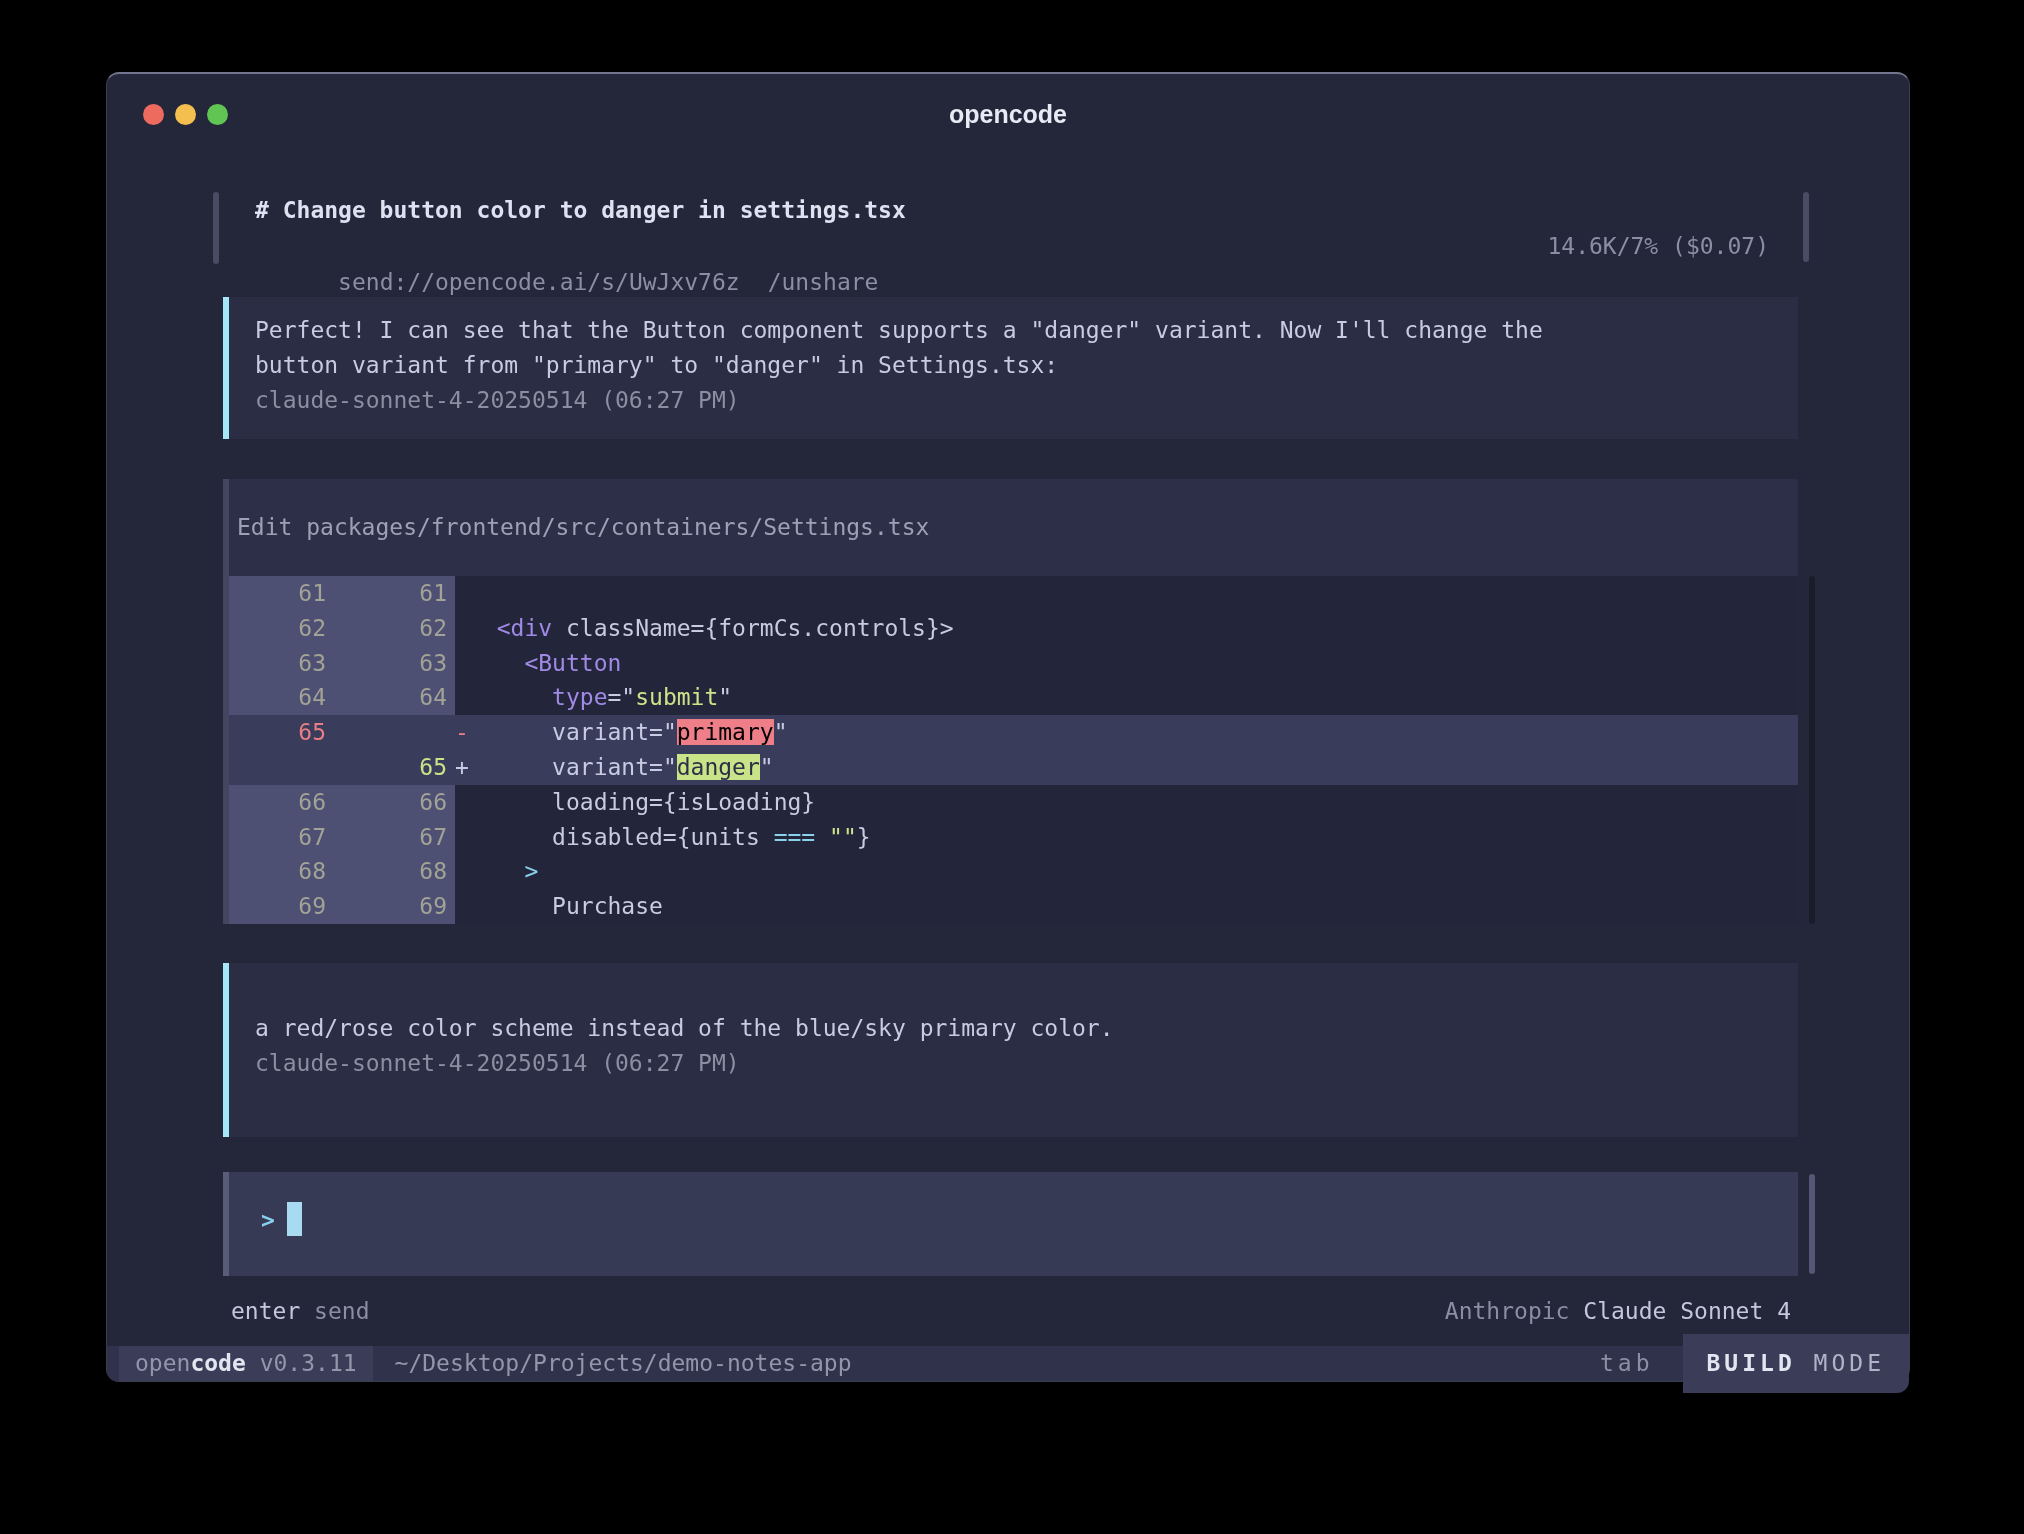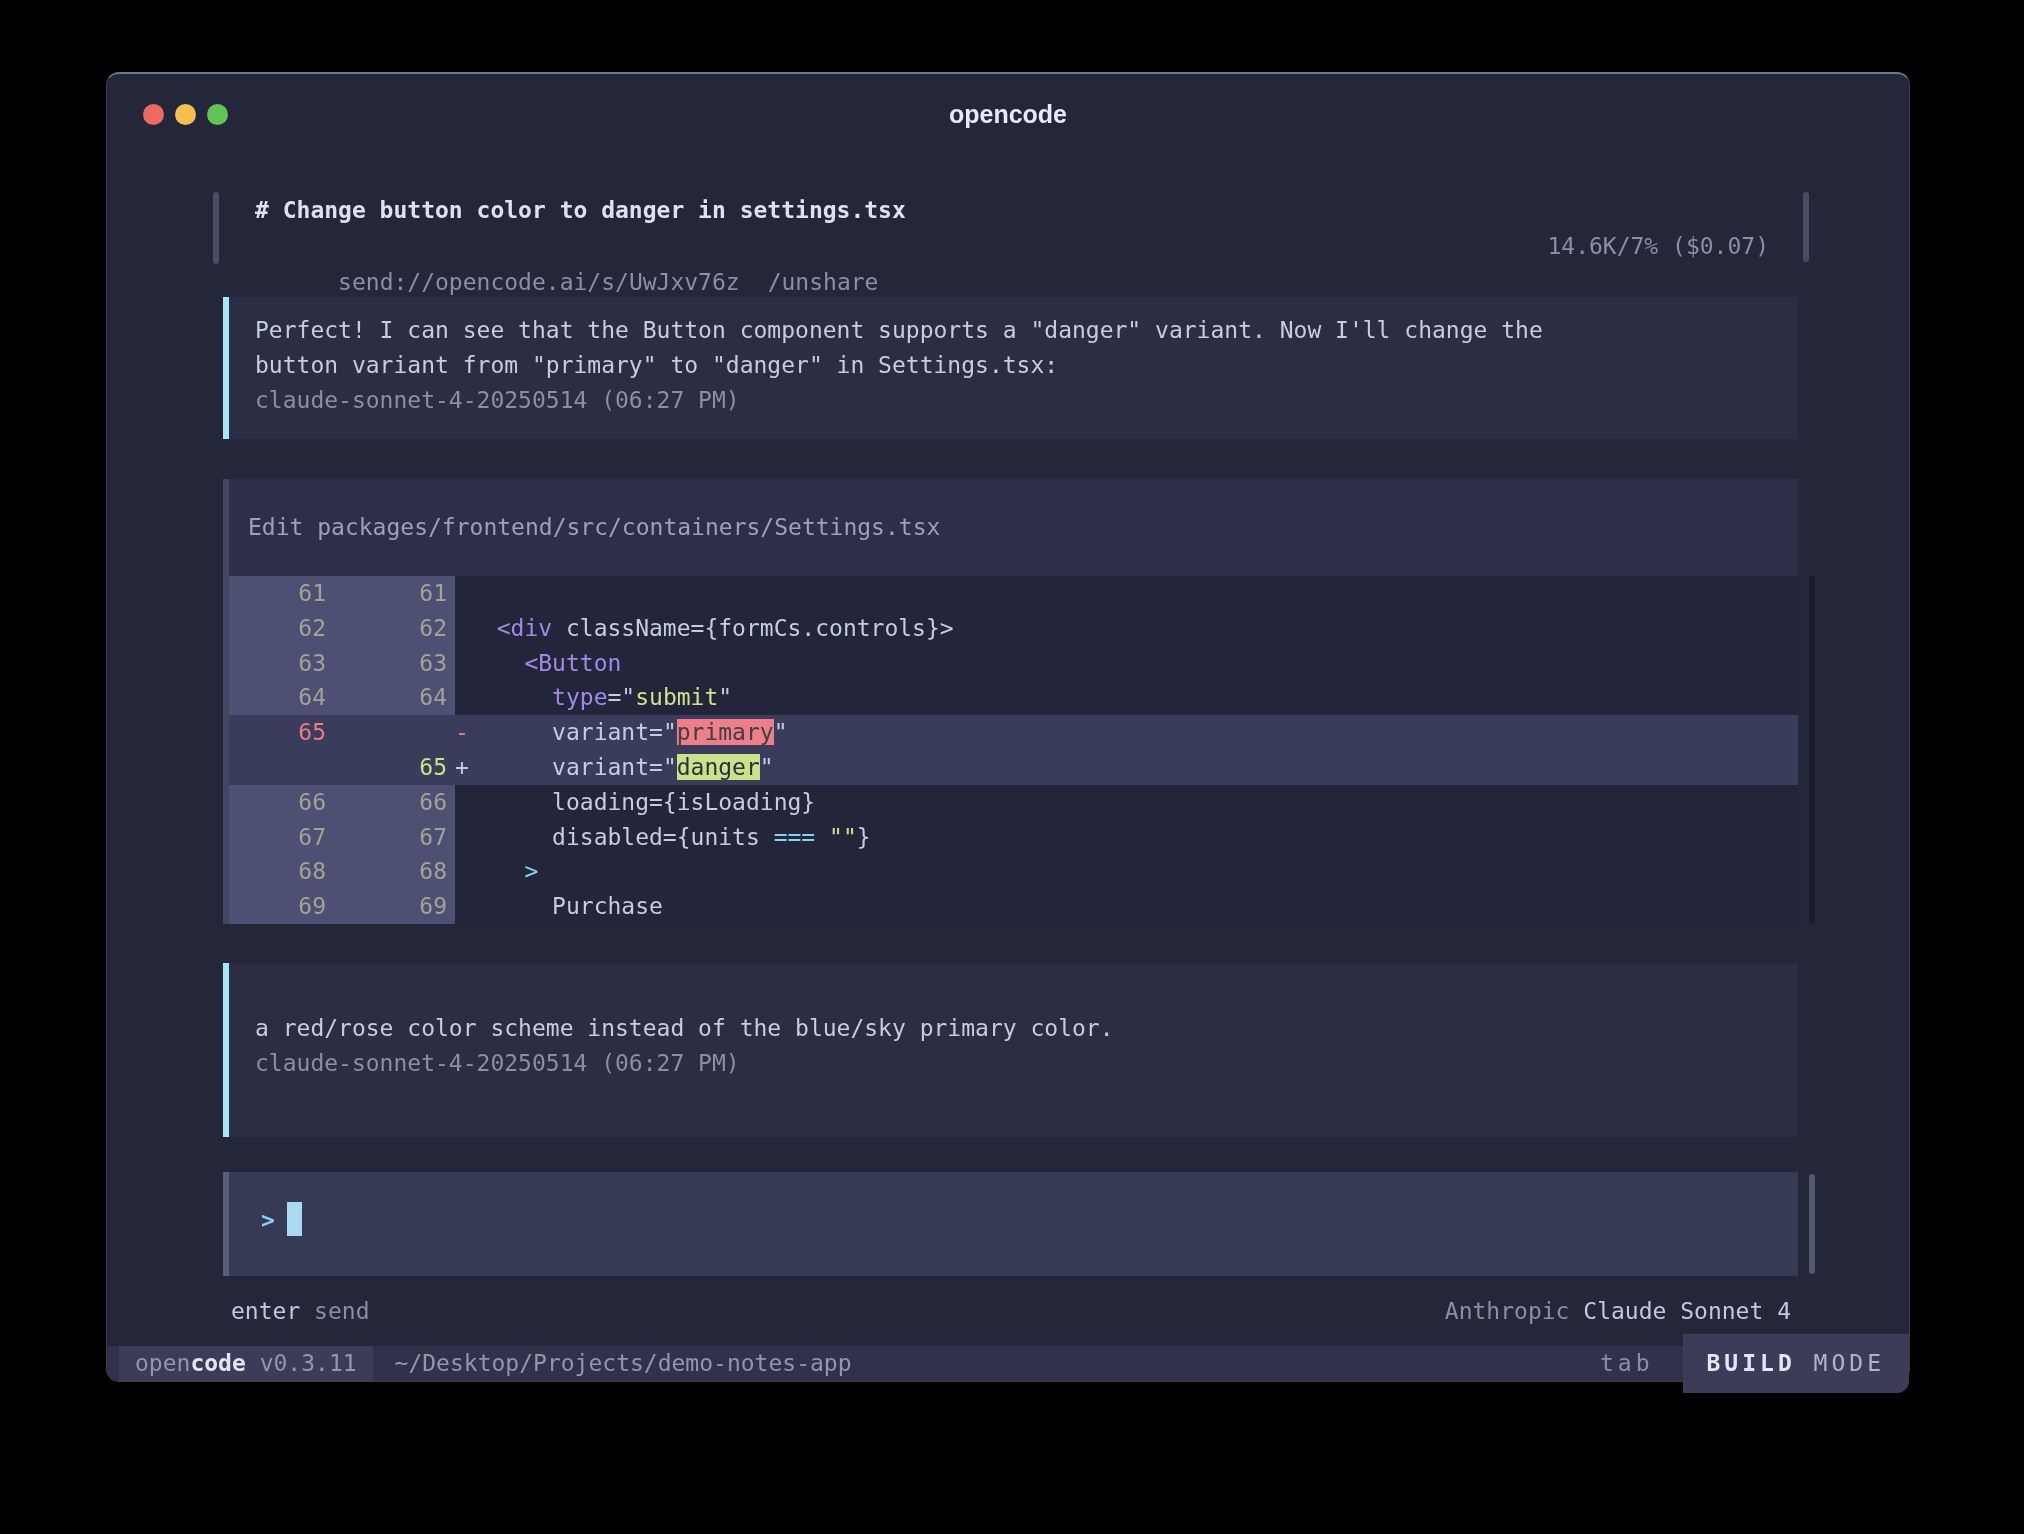--- a/index.html
+++ b/index.html
@@ -41,39 +41,39 @@
   }
   .msg.m1 { top:223px; height:142px; }
   .msg.m2 { top:889px; height:174px; padding-top:48px; }
   .msg .meta { color:#8b8fa4; }
 
   
   .edit-block {
     position:absolute; top:405px; left:116px; width:1575px; height:445px;
     background:#2d2f48; border-left:6px solid #44465f;
   }
-  .edit-header { position:absolute; top:0; left:0; right:0; height:97px; line-height:97px; padding-left:19px; color:#9da1b6; white-space:pre; }
+  .edit-header { position:absolute; top:0; left:0; right:0; height:97px; line-height:97px; padding-left:8px; color:#9da1b6; white-space:pre; }
   .diff { position:absolute; top:97px; left:0; right:0; bottom:0; background:#23253a; overflow:hidden; }
   .drow { display:flex; height:34.8px; line-height:34.8px; white-space:pre; }
   .gut { flex:0 0 113px; text-align:right; color:#a3a296; }
   .gut.old { padding-right:16px; }
   .gut.new { padding-right:8px; }
   .drow.same .gut { background:#4e5073; }
   .drow.del, .drow.add { background:#3a3c5b; }
   .drow.del .gut.old { color:var(--del-red,#e87d85); }
   .drow.add .gut.new { color:var(--add-green,#c9e388); }
   .marker { flex:0 0 14px; }
   .drow.del .marker { color:var(--del-red,#e87d85); }
   .drow.add .marker { color:#c7cbe2; }
   .codeline { flex:1 1 auto; white-space:pre; }
   .tok-fg { color:#c7cce2; }
   .tok-purple { color:var(--code-purple,#a18ae6); }
   .tok-green { color:var(--code-green,#cfe28a); }
   .tok-cyan { color:var(--code-cyan,#8ad2ea); }
-  .tok-hl-del { background:var(--del-highlight-bg,#ee7e88); color:#404040; }
+  .tok-hl-del { background:var(--del-highlight-bg,#ee7e88); color:#000000; }
   .tok-hl-add { background:var(--add-highlight-bg,#c9e388); color:#2d2f47; }
   .diff-scroll { position:absolute; left:1580px; top:97px; width:6px; height:348px; background:#1a1c29; border-radius:3px; }
 
   
   .input-block {
     position:absolute; top:1098px; left:116px; width:1575px; height:104px;
     background:#373a55; border-left:6px solid #5a5d78; padding:34px 0 0 32px;
   }
   .prompt { color:var(--prompt-blue,#89cfee); font-weight:bold; }
   .cursor { display:inline-block; width:15px; height:34px; background:#a8daf2; vertical-align:middle; margin-left:12px; margin-top:-4px; }

